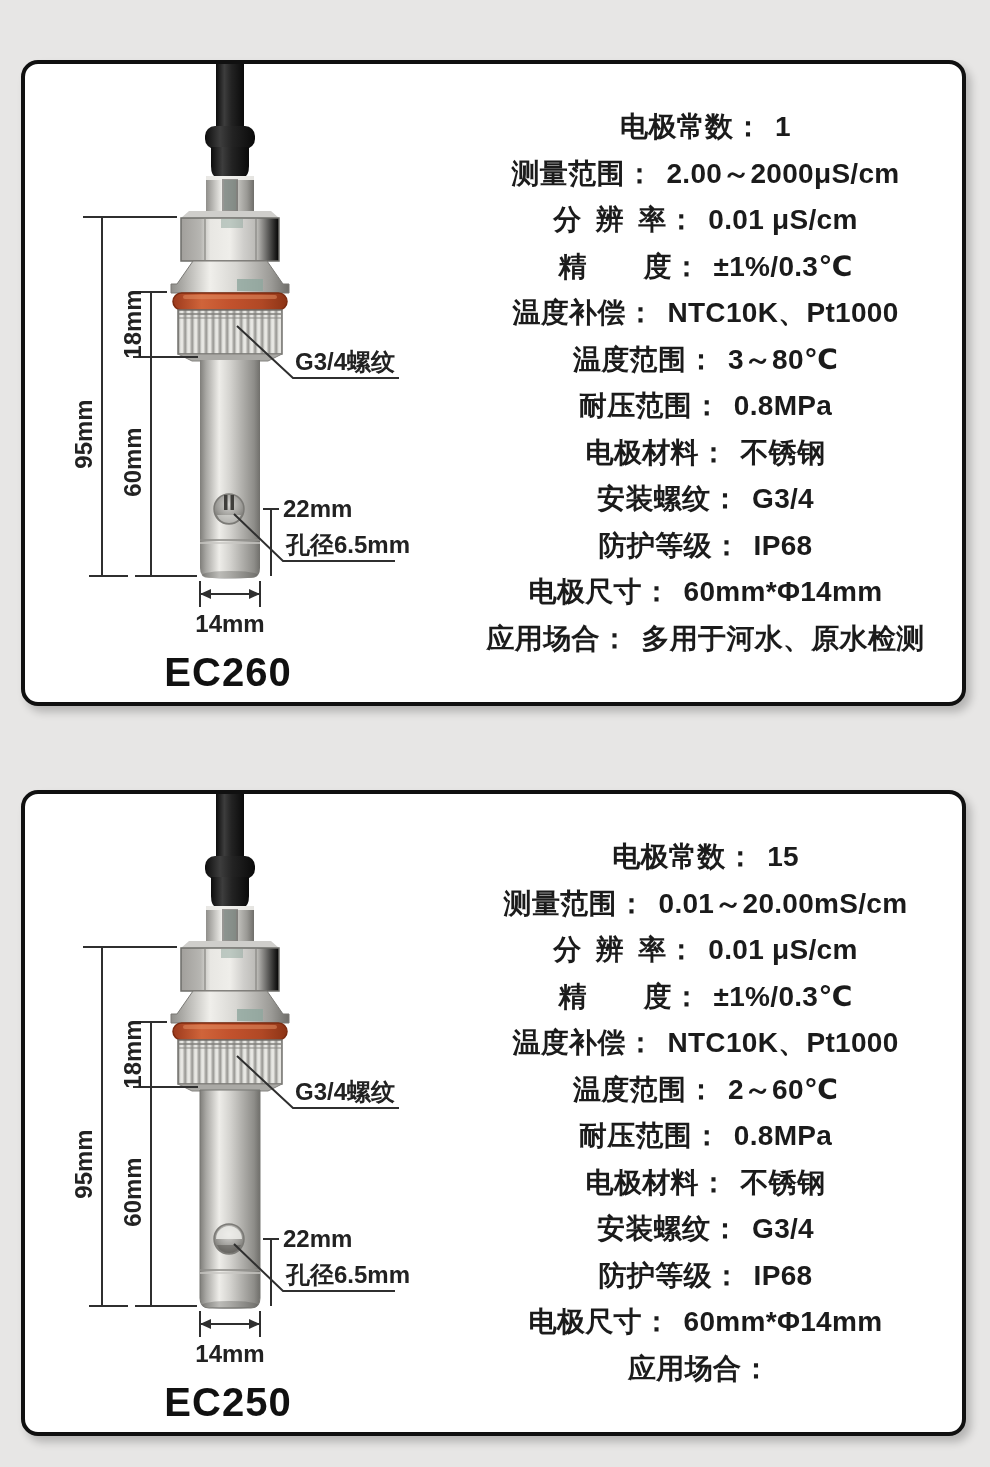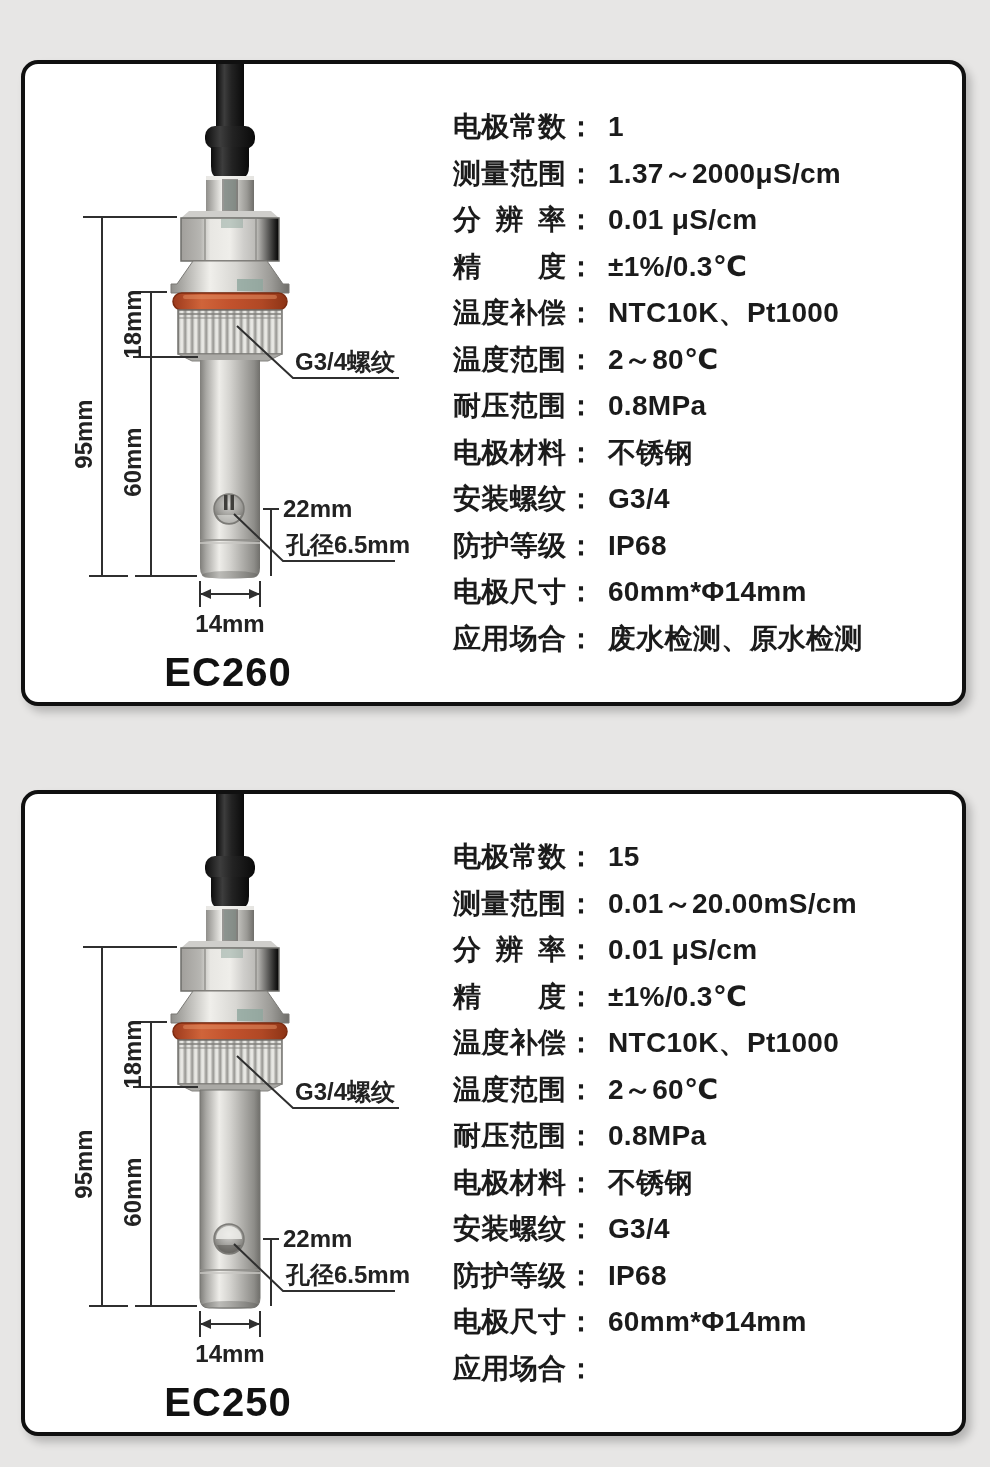--- a/index.html
+++ b/index.html
@@ -30,21 +30,21 @@
   svg text.model{font-size:40px;font-weight:bold;fill:#111111;letter-spacing:1px;}
   .dimline{stroke:#2f2f2f;stroke-width:2;fill:none;}
   .specs{
     position:absolute;left:428px;top:40px;
     margin:0;padding:0;list-style:none;
     width:505px;
   }
   .row{
     display:flex;align-items:baseline;
     height:46.5px;line-height:46.5px;
-    font-size:28px;color:#1b1b1b;white-space:nowrap;
+    font-size:28px;color:#1b1b1b;white-space:nowrap;justify-content:center;
   }
   .lbl{
     display:inline-block;width:113px;
     text-align:justify;text-align-last:justify;
     font-weight:700;flex:0 0 113px;
   }
   .colon{font-weight:700;margin:0 13px 0 1px;}
   .val{font-weight:700;letter-spacing:.3px;}
 </style>
 </head>
@@ -175,41 +175,41 @@
 
   <ul class="specs">
     <li class="row">
         <span class="lbl">电极常数</span>
         <span class="colon">：</span>
         <span class="val">1</span>
       </li>
     <li class="row">
         <span class="lbl">测量范围</span>
         <span class="colon">：</span>
-        <span class="val">1.37～2000μS/cm</span>
+        <span class="val">2.00～2000μS/cm</span>
       </li>
     <li class="row">
         <span class="lbl">分辨率</span>
         <span class="colon">：</span>
         <span class="val">0.01 μS/cm</span>
       </li>
     <li class="row">
         <span class="lbl">精度</span>
         <span class="colon">：</span>
         <span class="val">±1%/0.3℃</span>
       </li>
     <li class="row">
         <span class="lbl">温度补偿</span>
         <span class="colon">：</span>
         <span class="val">NTC10K、Pt1000</span>
       </li>
     <li class="row">
         <span class="lbl">温度范围</span>
         <span class="colon">：</span>
-        <span class="val">2～80℃</span>
+        <span class="val">3～80℃</span>
       </li>
     <li class="row">
         <span class="lbl">耐压范围</span>
         <span class="colon">：</span>
         <span class="val">0.8MPa</span>
       </li>
     <li class="row">
         <span class="lbl">电极材料</span>
         <span class="colon">：</span>
         <span class="val">不锈钢</span>
@@ -225,21 +225,21 @@
         <span class="val">IP68</span>
       </li>
     <li class="row">
         <span class="lbl">电极尺寸</span>
         <span class="colon">：</span>
         <span class="val">60mm*Φ14mm</span>
       </li>
     <li class="row">
         <span class="lbl">应用场合</span>
         <span class="colon">：</span>
-        <span class="val">废水检测、原水检测</span>
+        <span class="val">多用于河水、原水检测</span>
       </li>
   </ul>
 </section>
 
 <section class="card">
   <div class="diagram">
     <svg viewBox="0 0 420 638" xmlns="http://www.w3.org/2000/svg">
       <g>
         <rect x="191" y="0" width="28" height="68" fill="url(#gCable)"></rect>
         <rect x="180" y="62" width="50" height="23" rx="10" fill="url(#gCable)"></rect>

